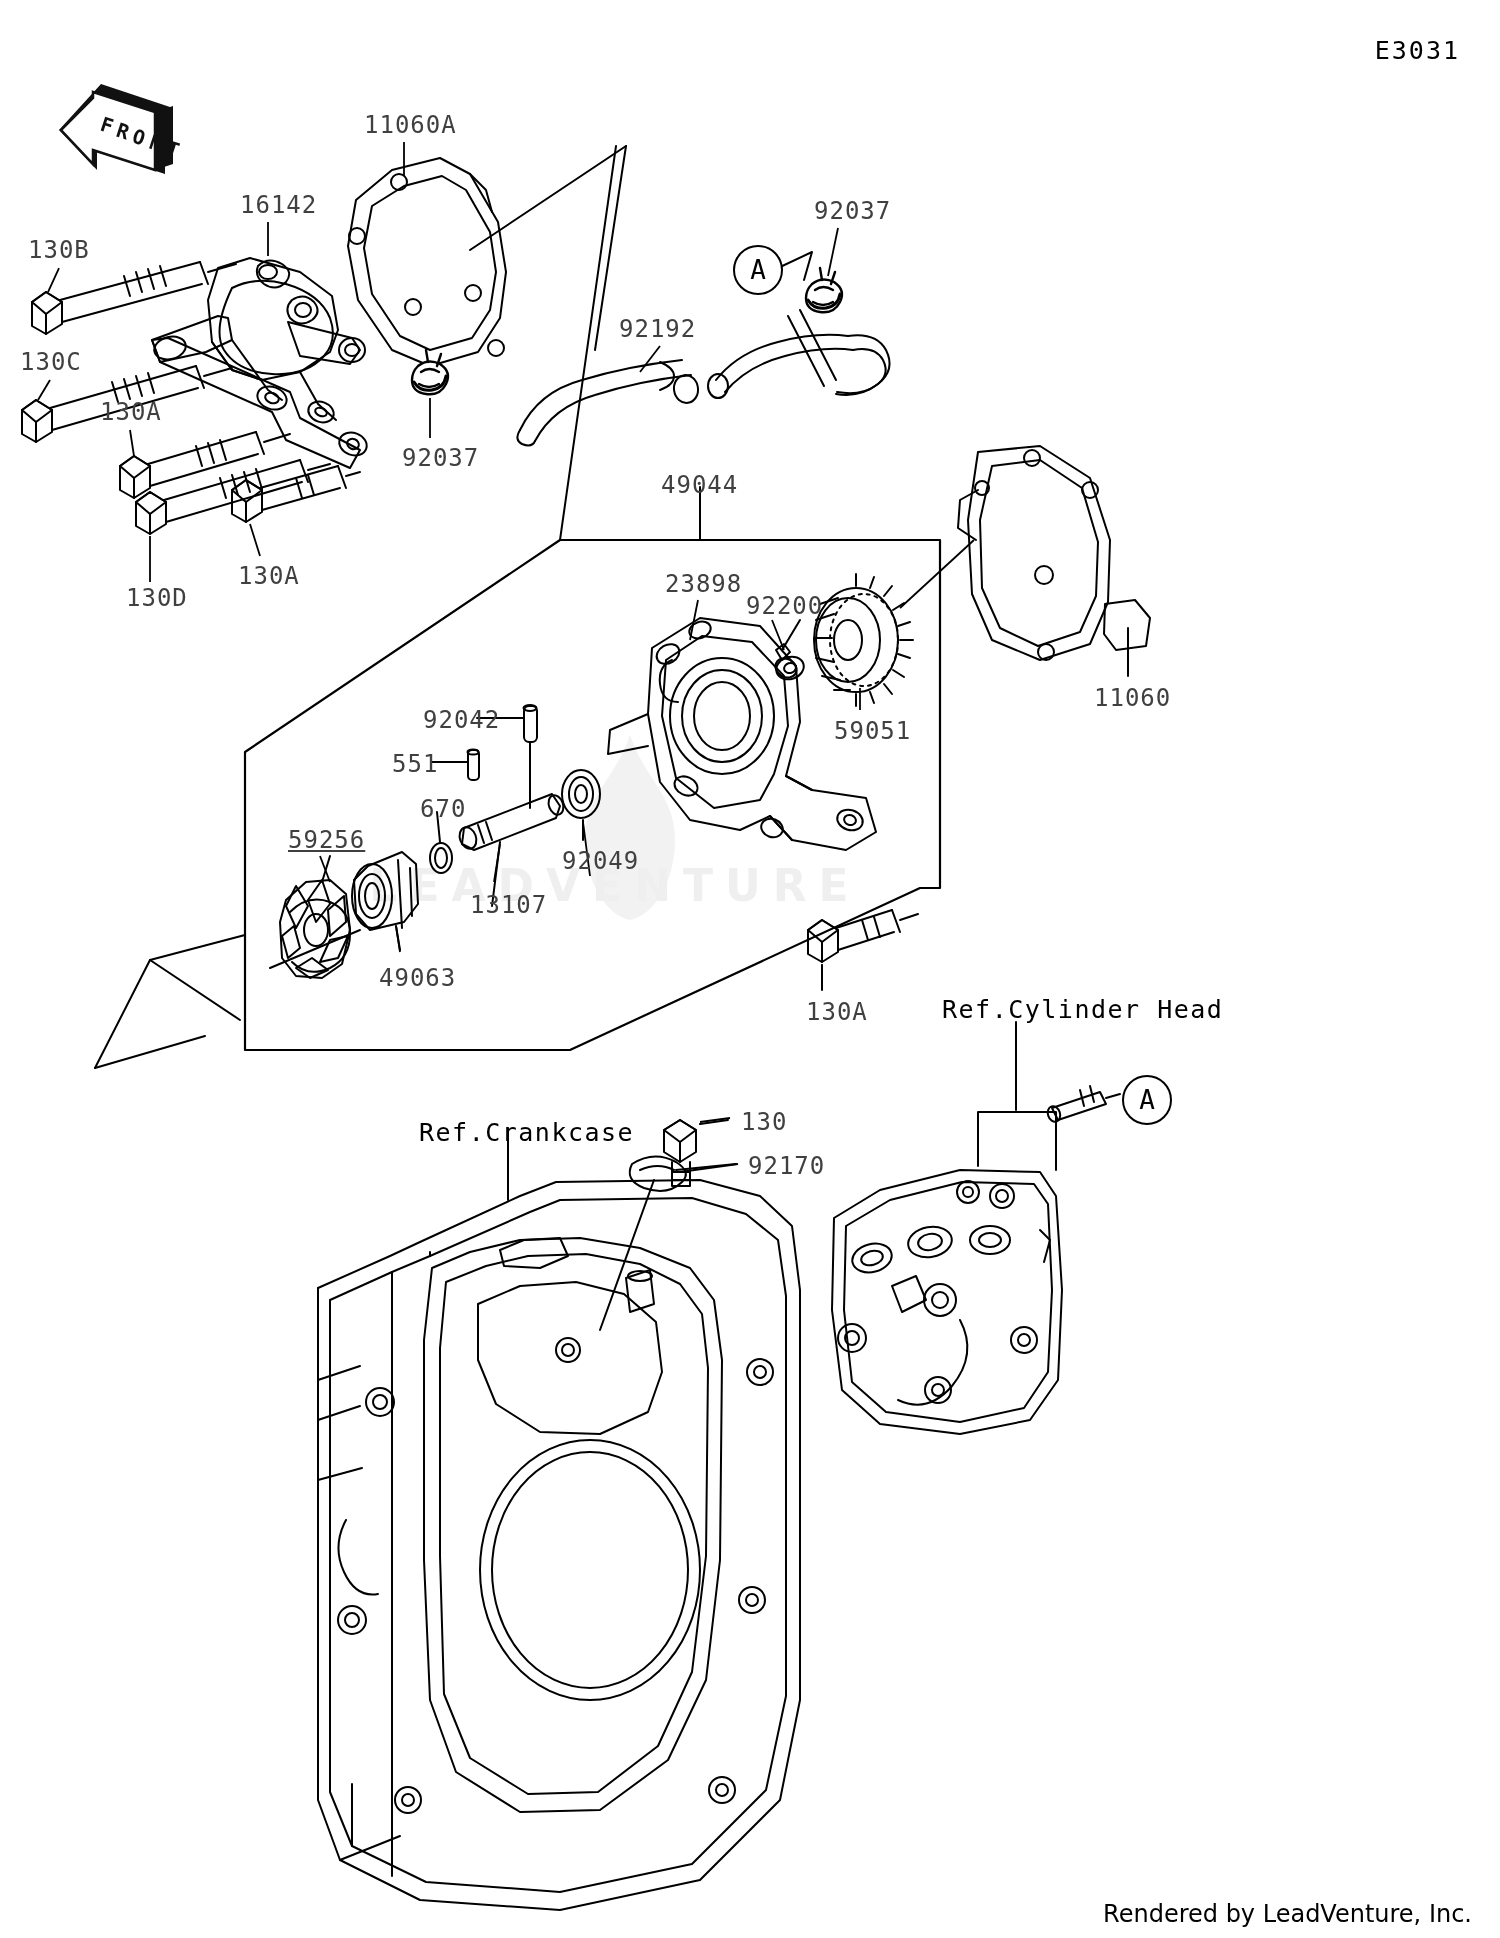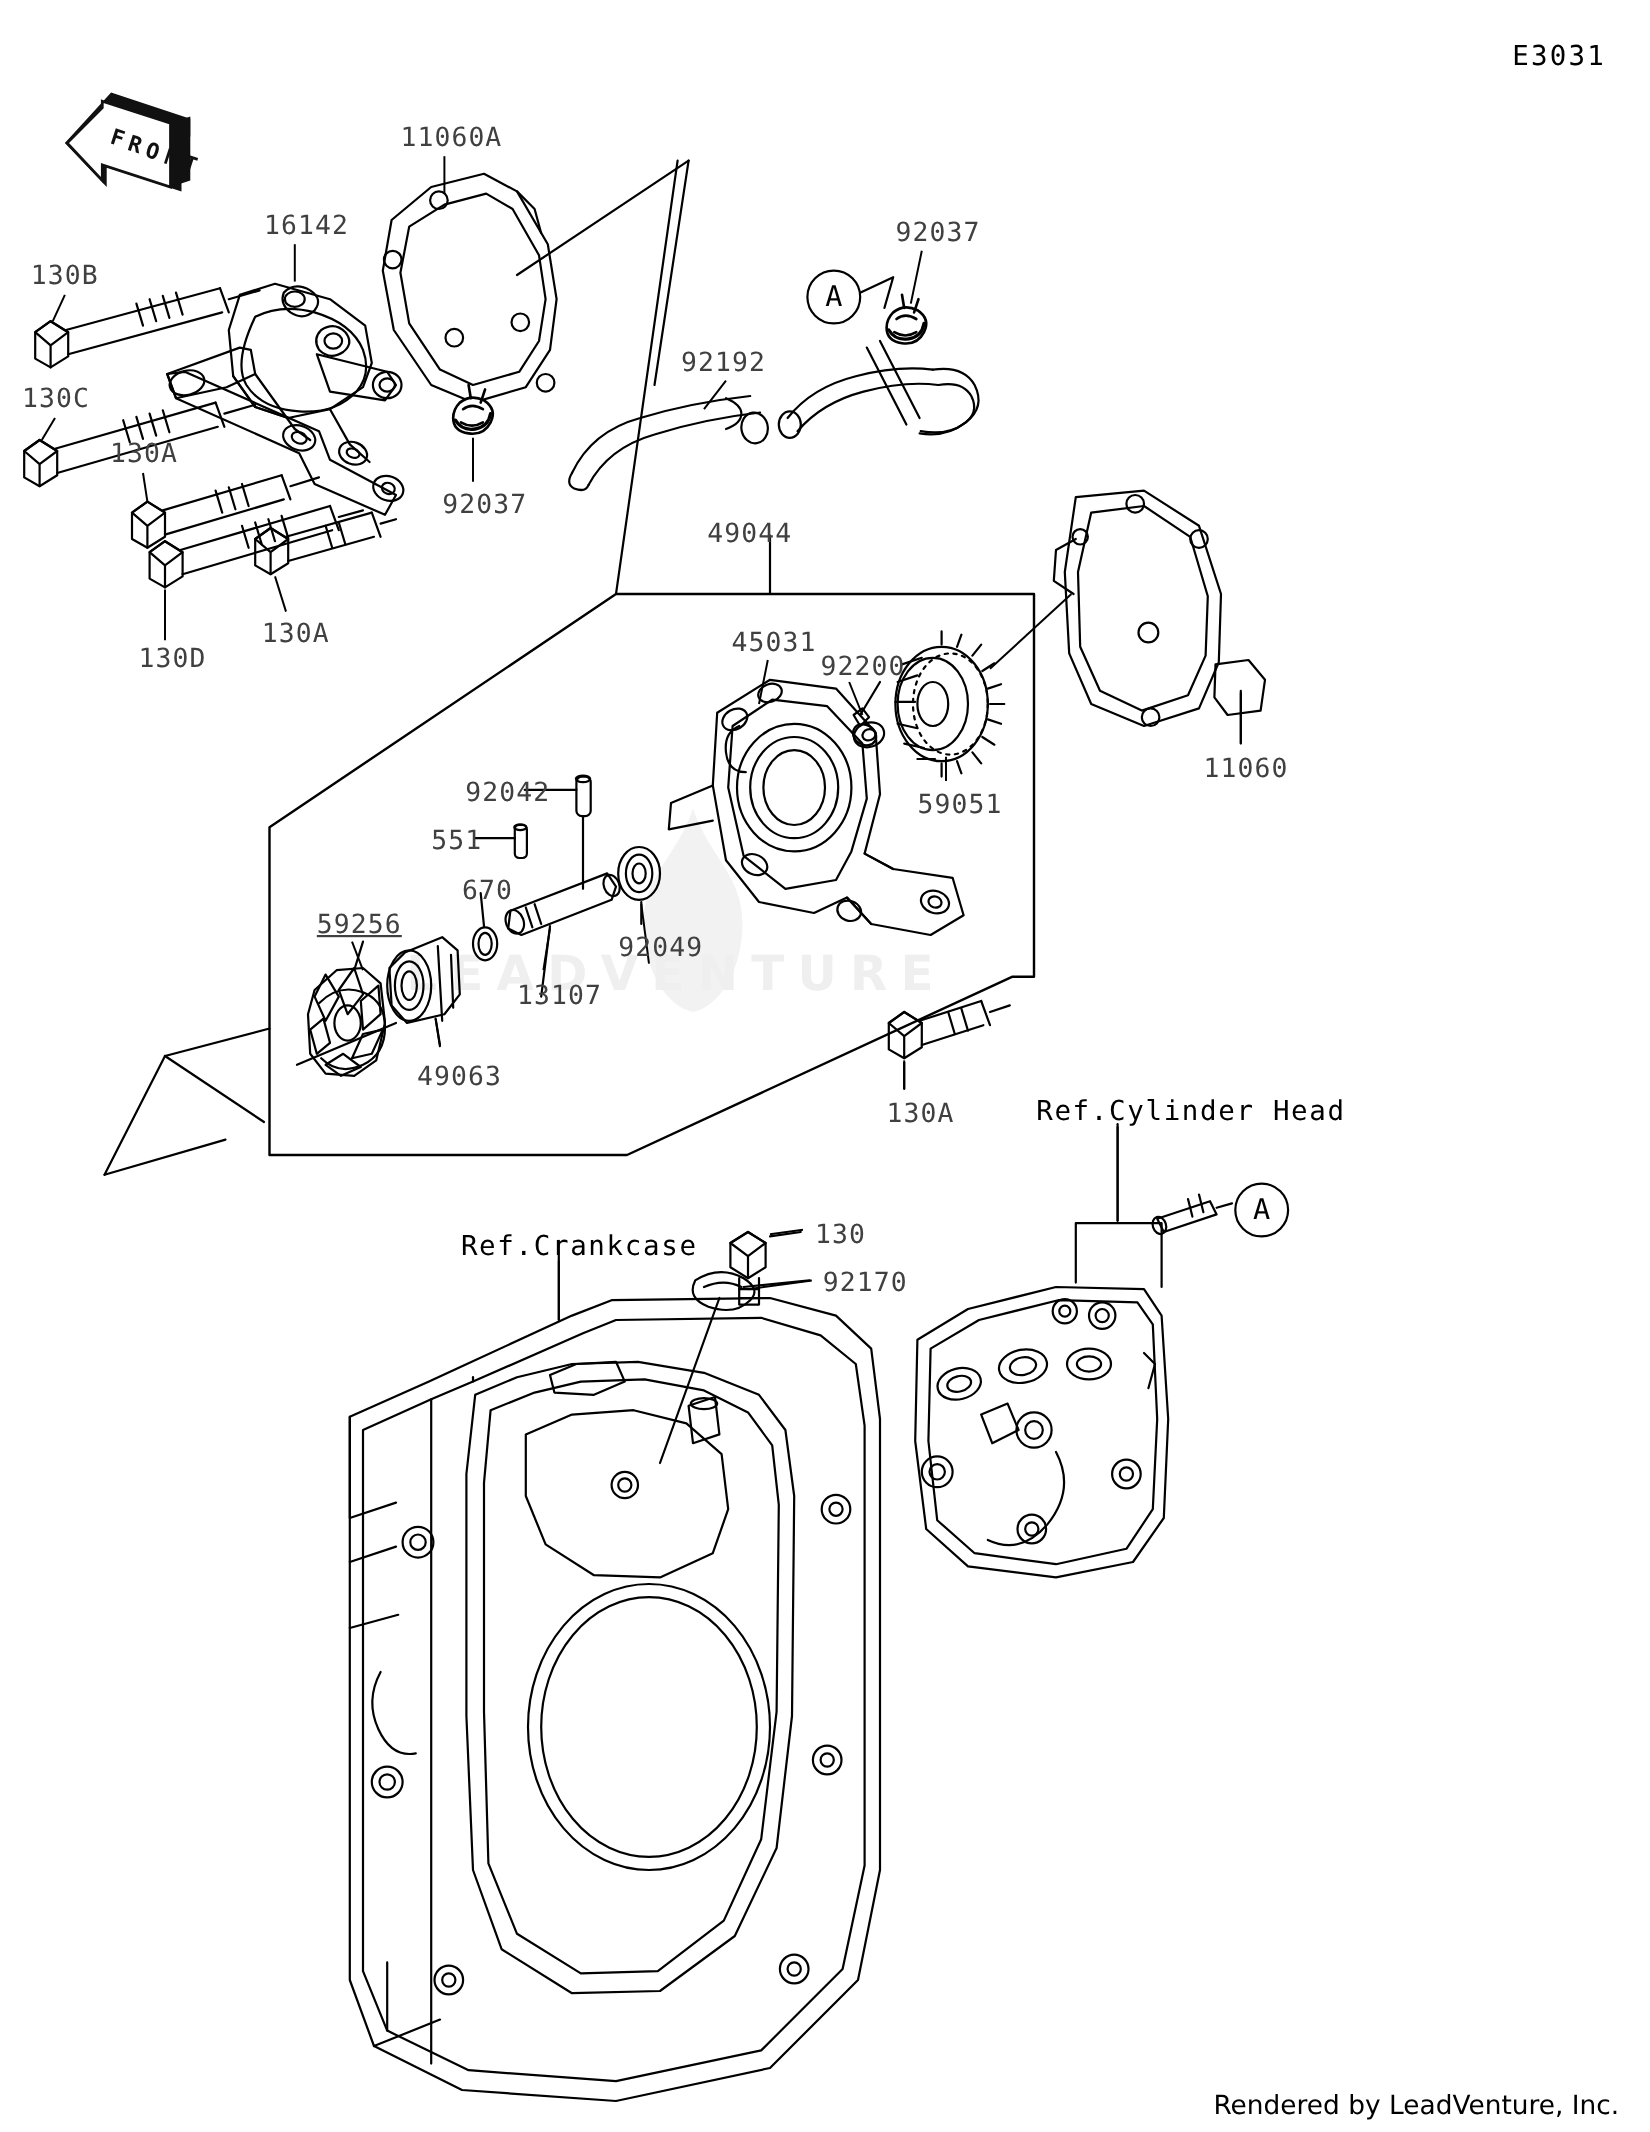--- a/index.html
+++ b/index.html
@@ -435,23 +435,23 @@
   <div class="lbl" style="left:28px;  top:238px;">130B</div>
   <div class="lbl" style="left:240px; top:193px;">16142</div>
   <div class="lbl" style="left:364px; top:113px;">11060A</div>
   <div class="lbl" style="left:814px; top:199px;">92037</div>
   <div class="lbl" style="left:20px;  top:350px;">130C</div>
   <div class="lbl" style="left:100px; top:400px;">130A</div>
   <div class="lbl" style="left:619px; top:317px;">92192</div>
   <div class="lbl" style="left:402px; top:446px;">92037</div>
   <div class="lbl" style="left:126px; top:586px;">130D</div>
   <div class="lbl" style="left:238px; top:564px;">130A</div>
-  <div class="lbl" style="left:643px; top:473px;">49044</div>
+  <div class="lbl" style="left:661px; top:473px;">49044</div>
   <div class="lbl" style="left:1094px;top:686px;">11060</div>
-  <div class="lbl" style="left:665px; top:572px;">45031</div>
+  <div class="lbl" style="left:665px; top:572px;">23898</div>
   <div class="lbl" style="left:746px; top:594px;">92200</div>
   <div class="lbl" style="left:834px; top:719px;">59051</div>
   <div class="lbl" style="left:423px; top:708px;">92042</div>
   <div class="lbl" style="left:392px; top:752px;text-align:right;">551</div>
   <div class="lbl" style="left:420px; top:797px;">670</div>
   <div class="lbl" style="left:562px; top:849px;">92049</div>
   <div class="lbl" style="left:288px; top:828px;text-decoration:underline;">59256</div>
   <div class="lbl" style="left:470px; top:893px;">13107</div>
   <div class="lbl" style="left:379px; top:966px;">49063</div>
   <div class="lbl" style="left:806px; top:1000px;">130A</div>

